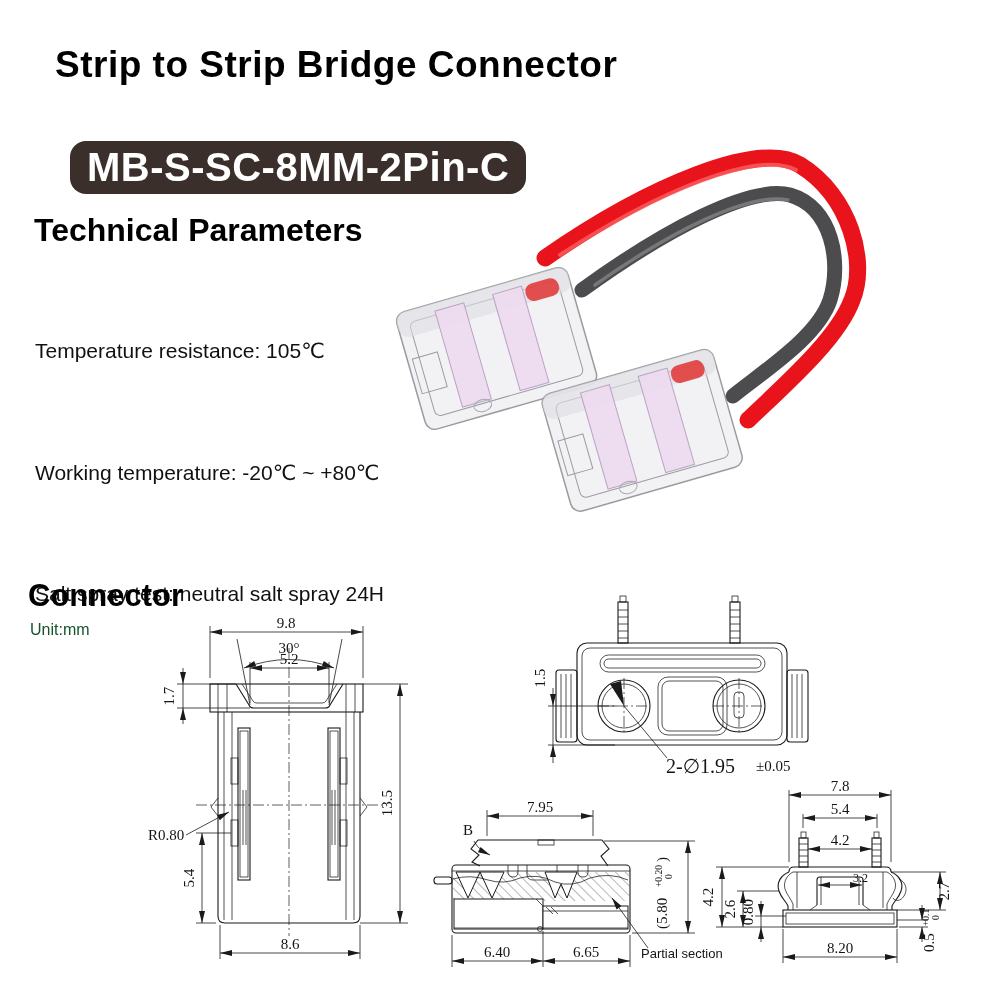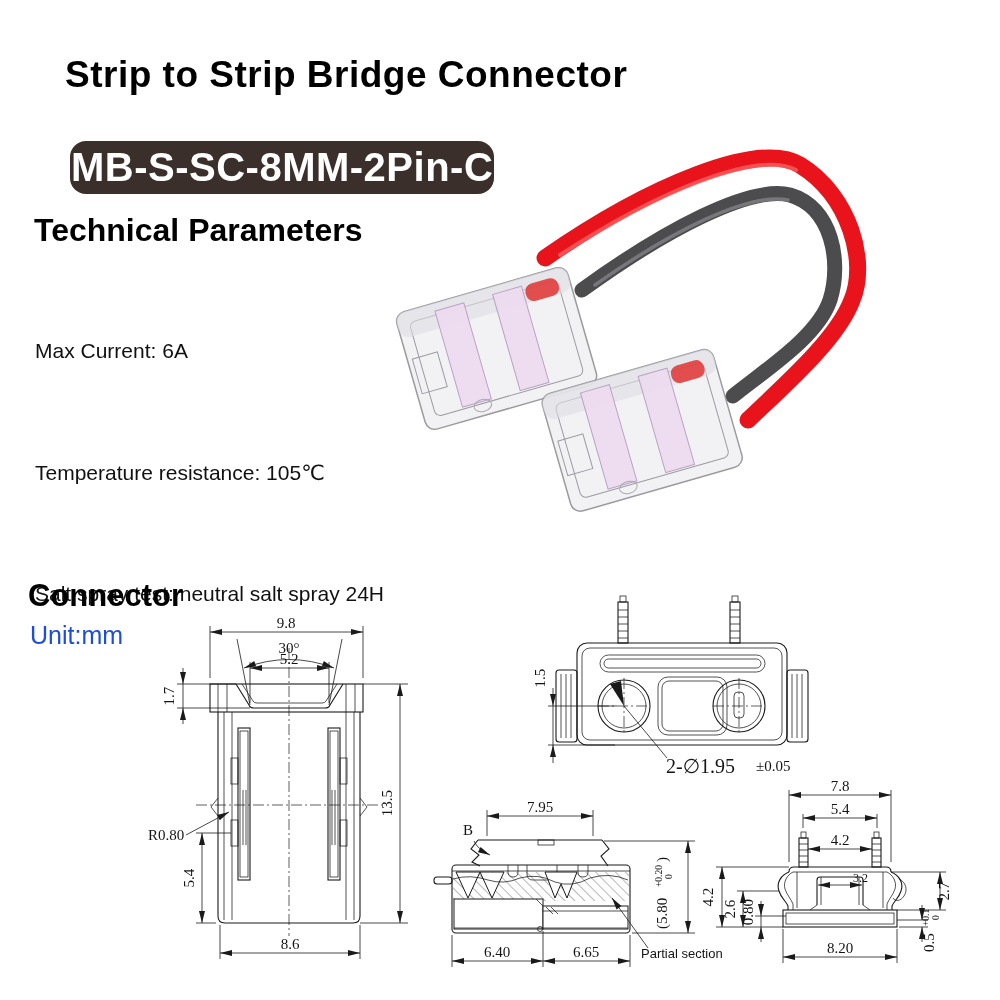--- a/index.html
+++ b/index.html
@@ -1,50 +1,50 @@
 <!DOCTYPE html>
 <html><head>
 <meta charset="utf-8">
 <style>
   html,body{margin:0;padding:0}
   body{width:1000px;height:1000px;position:relative;background:#fff;overflow:hidden;
        font-family:"Liberation Sans","DejaVu Sans",sans-serif;color:#000}
   .abs{position:absolute}
   #title{left:55px;top:44px;font-size:37px;font-weight:700;letter-spacing:.5px;white-space:nowrap}
   #badge{left:70px;top:141px;background:#3a2f2b;color:#fff;border-radius:16px;
-         font-size:40px;font-weight:700;padding:4px 1px;letter-spacing:.5px;white-space:nowrap}
+         font-size:40px;font-weight:700;padding:4px 17px;letter-spacing:.5px;white-space:nowrap}
   #tech-h{left:34px;top:212px;font-size:32px;font-weight:700}
   #specs{left:35px;top:250px;font-size:21px;line-height:40.5px;white-space:pre;color:#111}
   #dim-h{left:28px;top:578px;font-size:31px;font-weight:700}
-  #unit{left:30px;top:621px;font-size:25px;color:#1d4ed8}
+  #unit{left:30px;top:621px;font-size:16px;color:#14532d}
   svg#art{position:absolute;left:0;top:0}
   svg text{font-family:"Liberation Serif","DejaVu Serif",serif;fill:#141414;font-size:15px}
   svg text.sm{font-size:9.5px}
   svg text.md{font-size:12px}
   svg text.cal{font-size:20px}
   svg text.calt{font-size:15px}
   svg text.sans{font-family:"Liberation Sans","DejaVu Sans",sans-serif;font-size:13px}
   .ln{fill:none;stroke:#1a1a1a;stroke-width:1.1}
   .tn{fill:none;stroke:#1a1a1a;stroke-width:.75}
   .dm{fill:none;stroke:#1a1a1a;stroke-width:.8}
   .cl{fill:none;stroke:#1a1a1a;stroke-width:.7;stroke-dasharray:11 3 2 3}
   .wt{fill:#fff;stroke:#1a1a1a;stroke-width:1}
 </style>
 </head>
 <body>
 
-<h1 id="title" class="abs" style="margin:10px">Strip to Strip Bridge Connector</h1>
+<h1 id="title" class="abs" style="margin:0">Strip to Strip Bridge Connector</h1>
 
 <div id="badge" class="abs">MB-S-SC-8MM-2Pin-C</div>
 
 <div id="tech-h" class="abs">Technical Parameters</div>
 
 <div id="specs" class="abs">
-  <div>Max Current: 6A</div>
   <div>Temperature resistance: 105℃</div>
+  <div>Working temperature: -20℃ ~ +80℃</div>
   <div>Salt spray test: neutral salt spray 24H</div>
   
   
 </div>
 
 <div id="dim-h" class="abs">Connector</div>
 <div id="unit" class="abs">Unit:mm</div>
 
 <svg id="art" width="1000" height="1000" viewBox="0 0 1000 1000">
   <defs>

